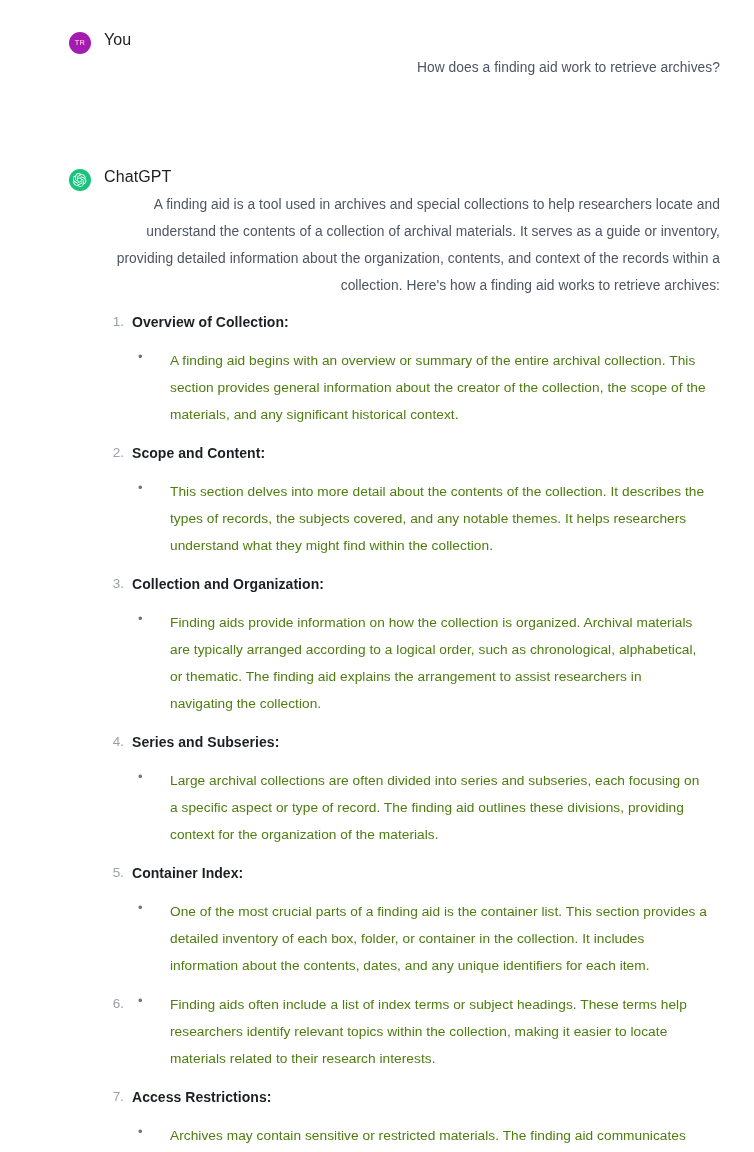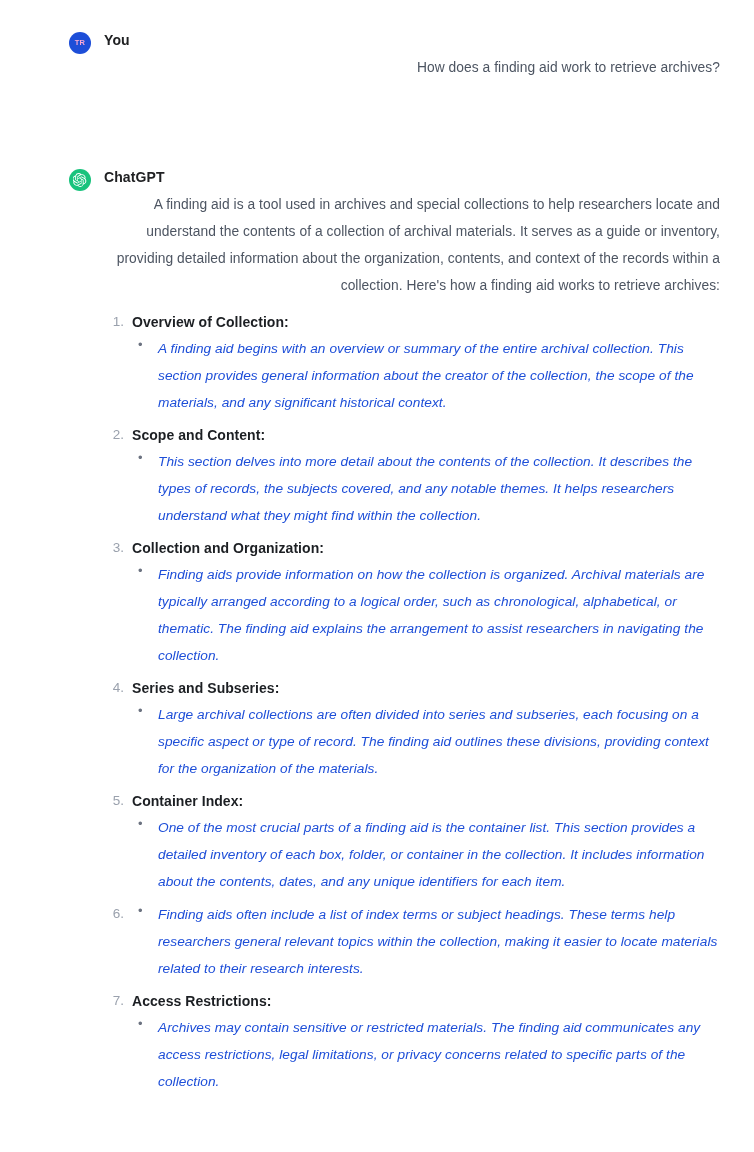--- a/index.html
+++ b/index.html
@@ -35,41 +35,41 @@
     top: 2px;
     width: 22px;
     height: 22px;
     border-radius: 50%;
     display: flex;
     align-items: center;
     justify-content: center;
     overflow: hidden;
   }
   .avatar.user-avatar {
-    background: #1d4ed8;
+    background: #a21caf;
   }
   .avatar-initials {
     font-size: 7.5px;
     font-weight: 700;
     letter-spacing: 0.3px;
     color: #f9a9d4;
     line-height: 1;
   }
   .avatar.gpt-avatar {
     background: #19c37d;
   }
   .avatar.gpt-avatar svg {
     width: 14px;
     height: 14px;
     display: block;
   }
 
   .author {
-    font-size: 14px;
-    font-weight: 700;
+    font-size: 16px;
+    font-weight: 400;
     color: #202123;
     line-height: 20px;
     margin: 0 0 4px 0;
     letter-spacing: 0.1px;
   }
 
   .body-text {
     font-size: 13.8px;
     color: #4d5562;
     line-height: 27px;
@@ -127,25 +127,24 @@
     content: "\2022";
     position: absolute;
     left: 6px;
     top: -4px;
     font-size: 13px;
     line-height: 27px;
     color: #6b7280;
   }
   .sub-text {
     font-size: 13.7px;
-    color: #1d4ed8;
+    color: #4d7c0f;
     line-height: 27px;
-    margin: 0;
+    margin: 12px;
     letter-spacing: 0.05px;
-    font-style: italic;
   }
 </style>
 </head>
 <body>
 
 <div class="conversation">
 
   <div class="message user">
     <div class="avatar user-avatar">
       <span class="avatar-initials">TR</span>
@@ -209,21 +208,21 @@
         <ul class="sub-list">
           <li class="sub-item">
             <p class="sub-text">One of the most crucial parts of a finding aid is the container list. This section provides a detailed inventory of each box, folder, or container in the collection. It includes information about the contents, dates, and any unique identifiers for each item.</p>
           </li>
         </ul>
       </li>
 
       <li class="list-item">
         <ul class="sub-list">
           <li class="sub-item">
-            <p class="sub-text">Finding aids often include a list of index terms or subject headings. These terms help researchers general relevant topics within the collection, making it easier to locate materials related to their research interests.</p>
+            <p class="sub-text">Finding aids often include a list of index terms or subject headings. These terms help researchers identify relevant topics within the collection, making it easier to locate materials related to their research interests.</p>
           </li>
         </ul>
       </li>
 
       <li class="list-item">
         <div class="item-heading">Access Restrictions:</div>
         <ul class="sub-list">
           <li class="sub-item">
             <p class="sub-text">Archives may contain sensitive or restricted materials. The finding aid communicates any access restrictions, legal limitations, or privacy concerns related to specific parts of the collection.</p>
           </li>

